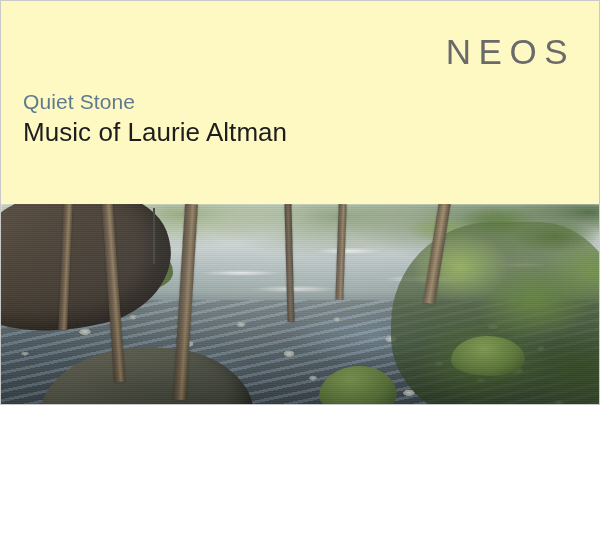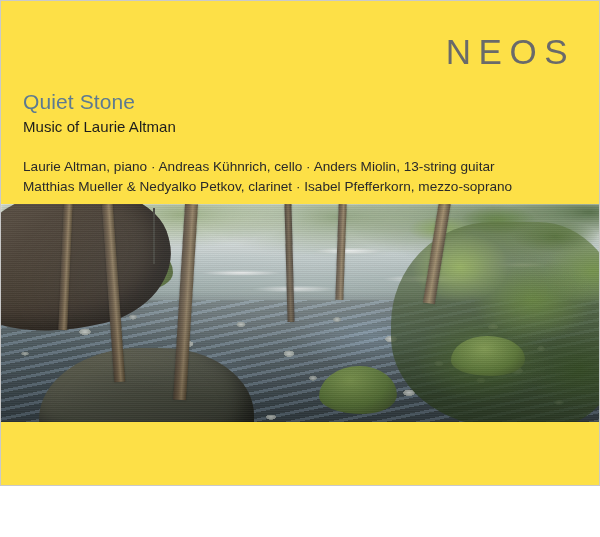--- a/index.html
+++ b/index.html
@@ -9,22 +9,22 @@
   }
   body {
     width: 600px;
     height: 537px;
     font-family: "Liberation Sans", sans-serif;
     overflow: hidden;
   }
   .cover {
     position: relative;
     width: 600px;
-    height: 486px;
-    background: #fde047;
+    height: 405px;
+    background: #fef9c3;
     box-sizing: border-box;
     border: 1px solid #c9c9c9;
     overflow: hidden;
   }
 
   
   .logo {
     position: absolute;
     top: 33px;
     right: 24px;
@@ -47,21 +47,21 @@
   .album-title {
     font-size: 21px;
     font-weight: 400;
     color: #5d7a91;
     letter-spacing: 0.1px;
     line-height: 1.08;
     margin: 0 0 4px 0;
     white-space: nowrap;
   }
   .album-subtitle {
-    font-size: 15px;
+    font-size: 26px;
     font-weight: 400;
     color: #1d1d1d;
     letter-spacing: 0.05px;
     line-height: 1.15;
     margin: 0;
     white-space: nowrap;
   }
 
   
   .performers {
@@ -293,24 +293,20 @@
 
 <div class="cover">
 
   <div class="logo">NEOS</div>
 
   <div class="title-block">
     <h1 class="album-title">Quiet Stone</h1>
     <h2 class="album-subtitle">Music of Laurie Altman</h2>
   </div>
 
-  <div class="performers">
-    <p class="performer-line">Laurie Altman, piano · Andreas Kühnrich, cello · Anders Miolin, 13-string guitar</p>
-    <p class="performer-line">Matthias Mueller &amp; Nedyalko Petkov, clarinet · Isabel Pfefferkorn, mezzo-soprano</p>
-  </div>
 
   <div class="photo" aria-label="Japanese garden pond with stepping stones, wooden posts and shallow stony streambed">
     <div class="photo-inner">
       <div class="ly-water"></div>
       <div class="ly-farbank"></div>
       <div class="ly-sparkle"></div>
       <div class="ly-bed"></div>
       <div class="ly-wet"></div>
       <div class="ly-pebbles"></div>
 

